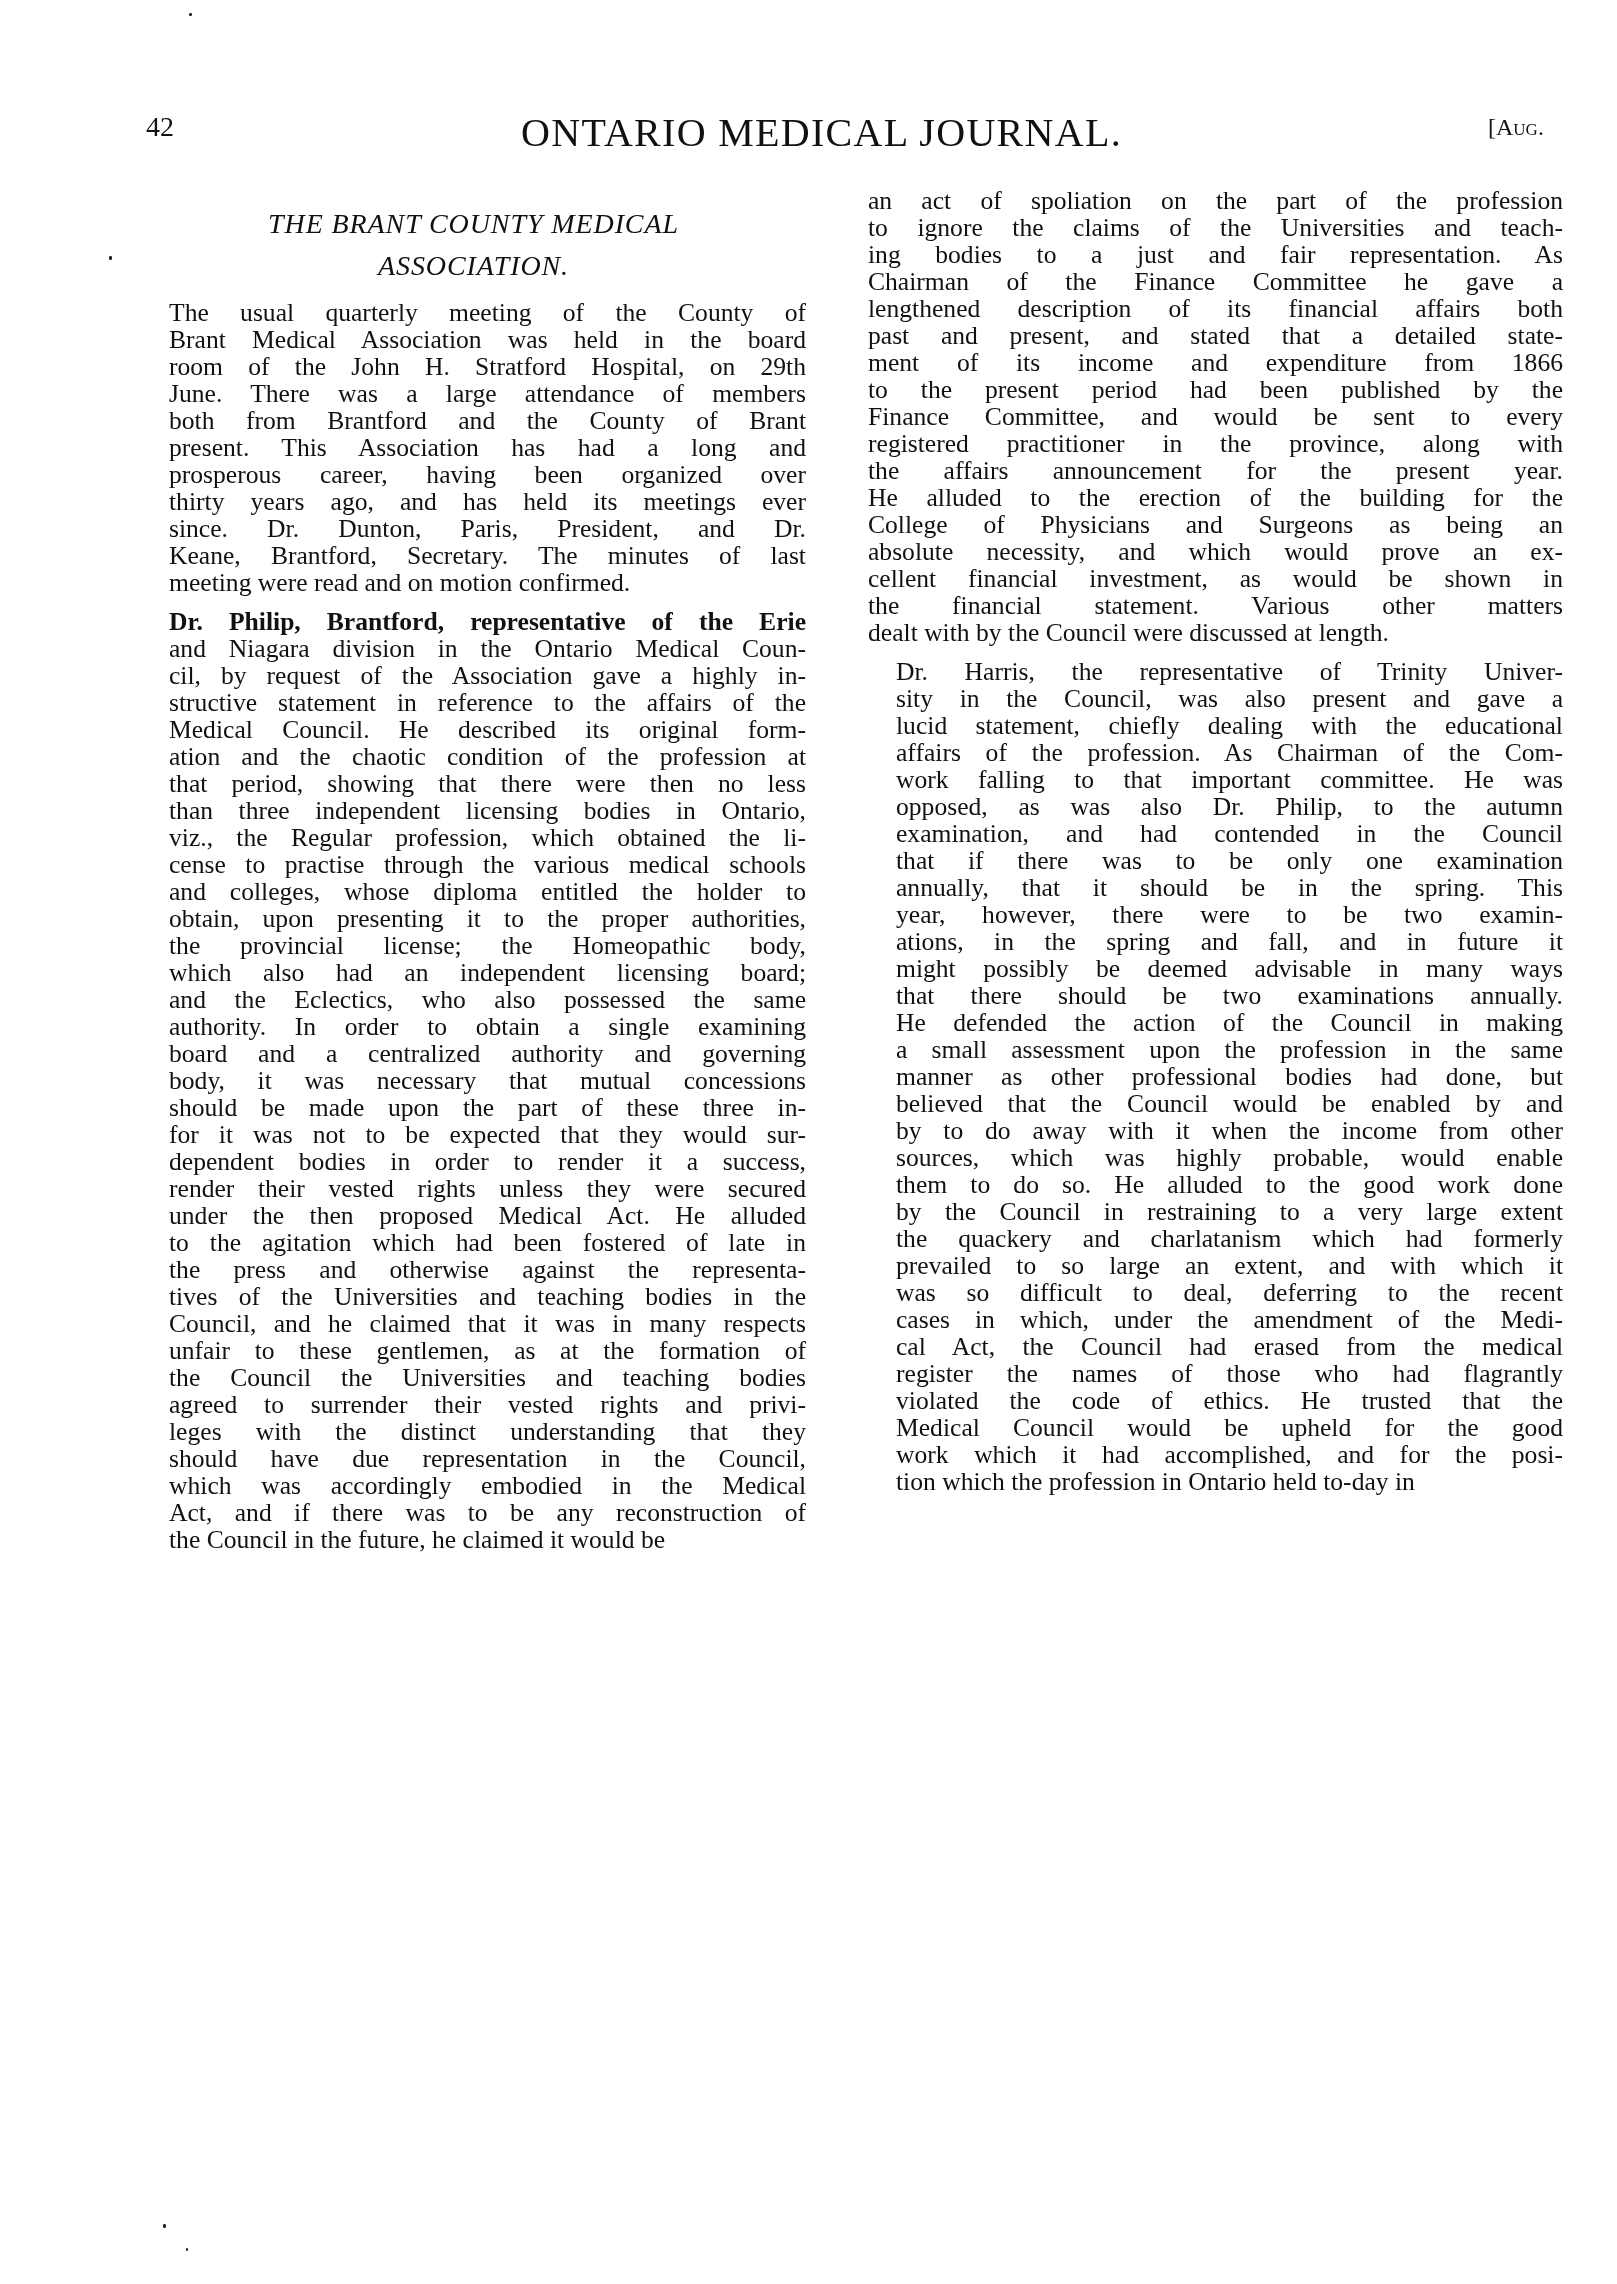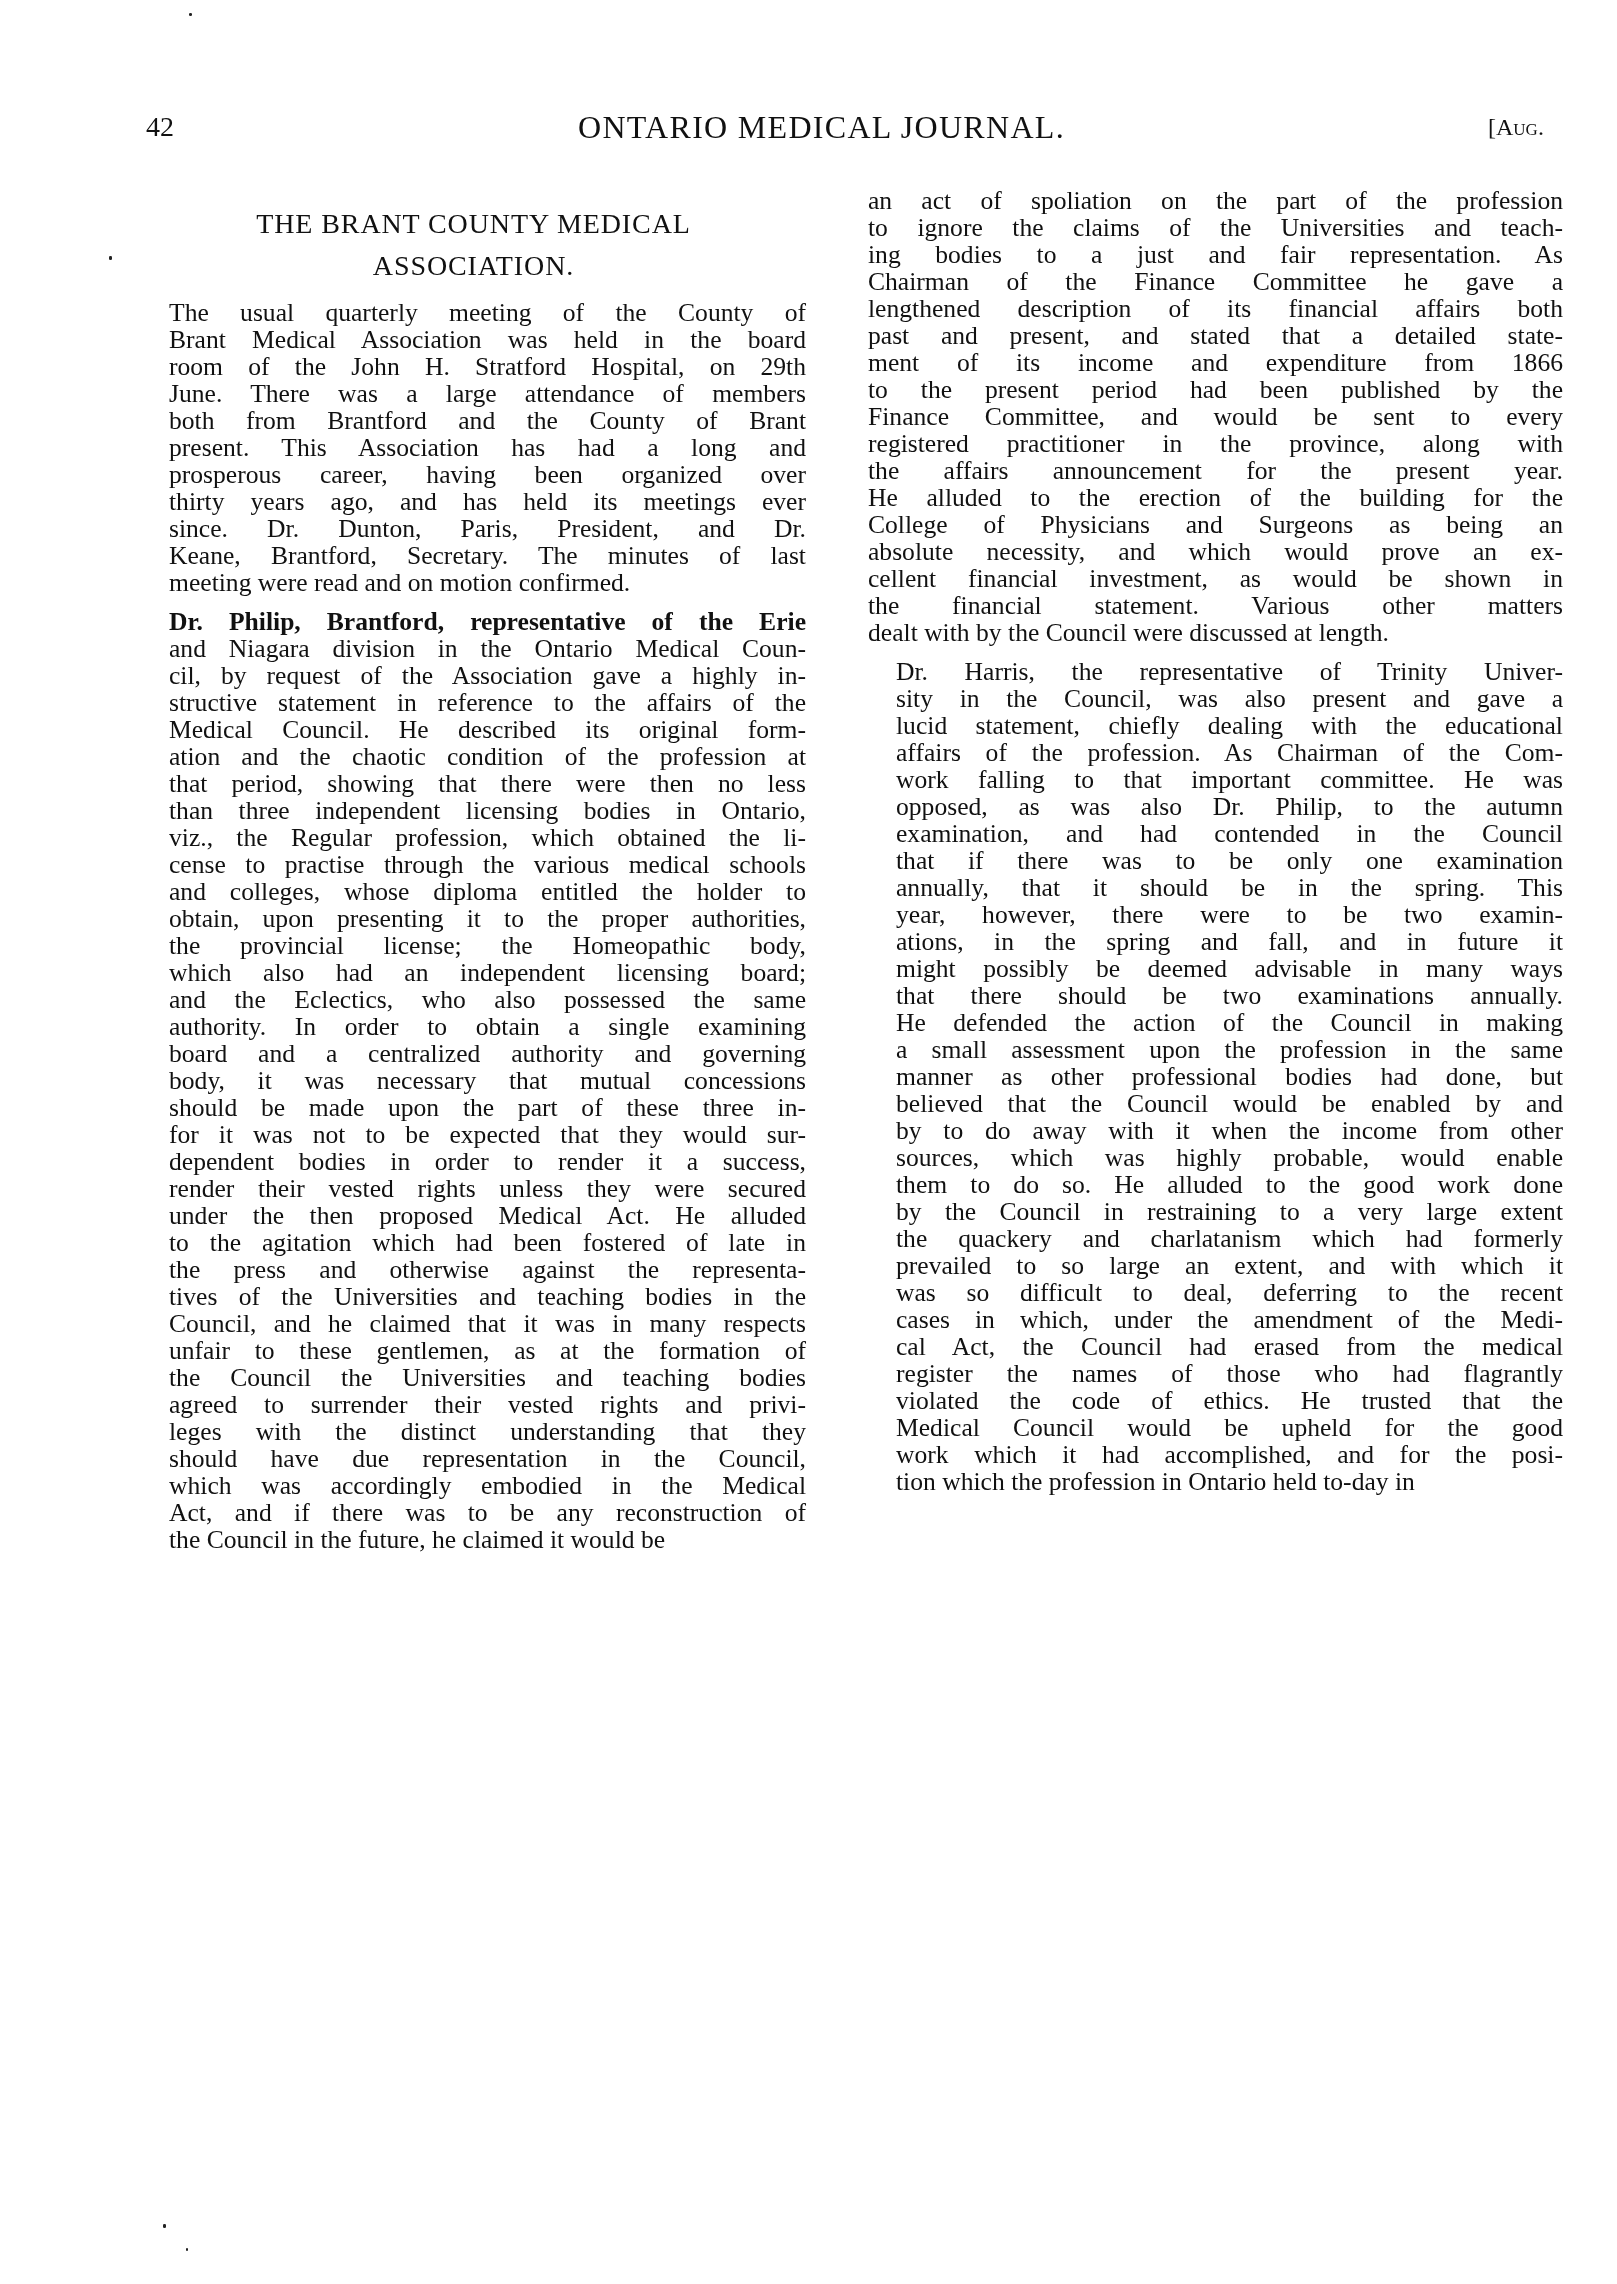--- a/index.html
+++ b/index.html
@@ -1,28 +1,28 @@
 <!DOCTYPE html>
 <html style="font-size:10px"><head>
 <meta charset="utf-8">
 <style>
   html, body { margin: 0; padding: 0; background: #ffffff; }
   body { width: 1618px; height: 2284px; position: relative; overflow: hidden;
          font-family: "Liberation Serif", "DejaVu Serif", serif; color: #111111; }
   .running-head { position: absolute; top: 106px; left: 0; width: 1592px; height: 44px; }
   .page-number { position: absolute; left: 146px; top: 5px; font-size: 28px; }
   .journal-title { position: absolute; left: 0; width: 1618px; text-align: center; top: 2.5px;
-                   font-size: 32px; letter-spacing: 1.3px; padding-left: 25px; box-sizing: border-box; }
+                   font-size: 40px; letter-spacing: 1.3px; padding-left: 25px; box-sizing: border-box; }
   .issue-month { position: absolute; left: 1488px; top: 8px; font-size: 24px; font-variant: small-caps; }
   .column { position: absolute; font-size: 25.6px; line-height: 27px; text-align: justify;
             hyphens: manual; }
   .col-left { left: 129px; width: 689px; top: 203px; }
   .col-right { left: 856px; width: 719px; top: 175px; }
   .article-title { text-align: center; font-size: 28px; line-height: 42px; letter-spacing: 0.9px;
-                   margin: 0 0 10px 0; font-weight: normal; }
+                   margin: 0 0 10px 0; font-weight: normal; font-style: italic; }
   .article-title span { display: block; }
   .para { margin: 12px; text-indent: 28px; }
   .para.cont { text-indent: 0; }
   .line { display: block; text-align: justify; text-align-last: justify; white-space: nowrap; }
   .line.last { text-align-last: left; }
   .speck { position: absolute; width: 3.2px; height: 3.8px; background: #222; border-radius: 1.3px; }
 </style>
 </head>
 <body>
 

